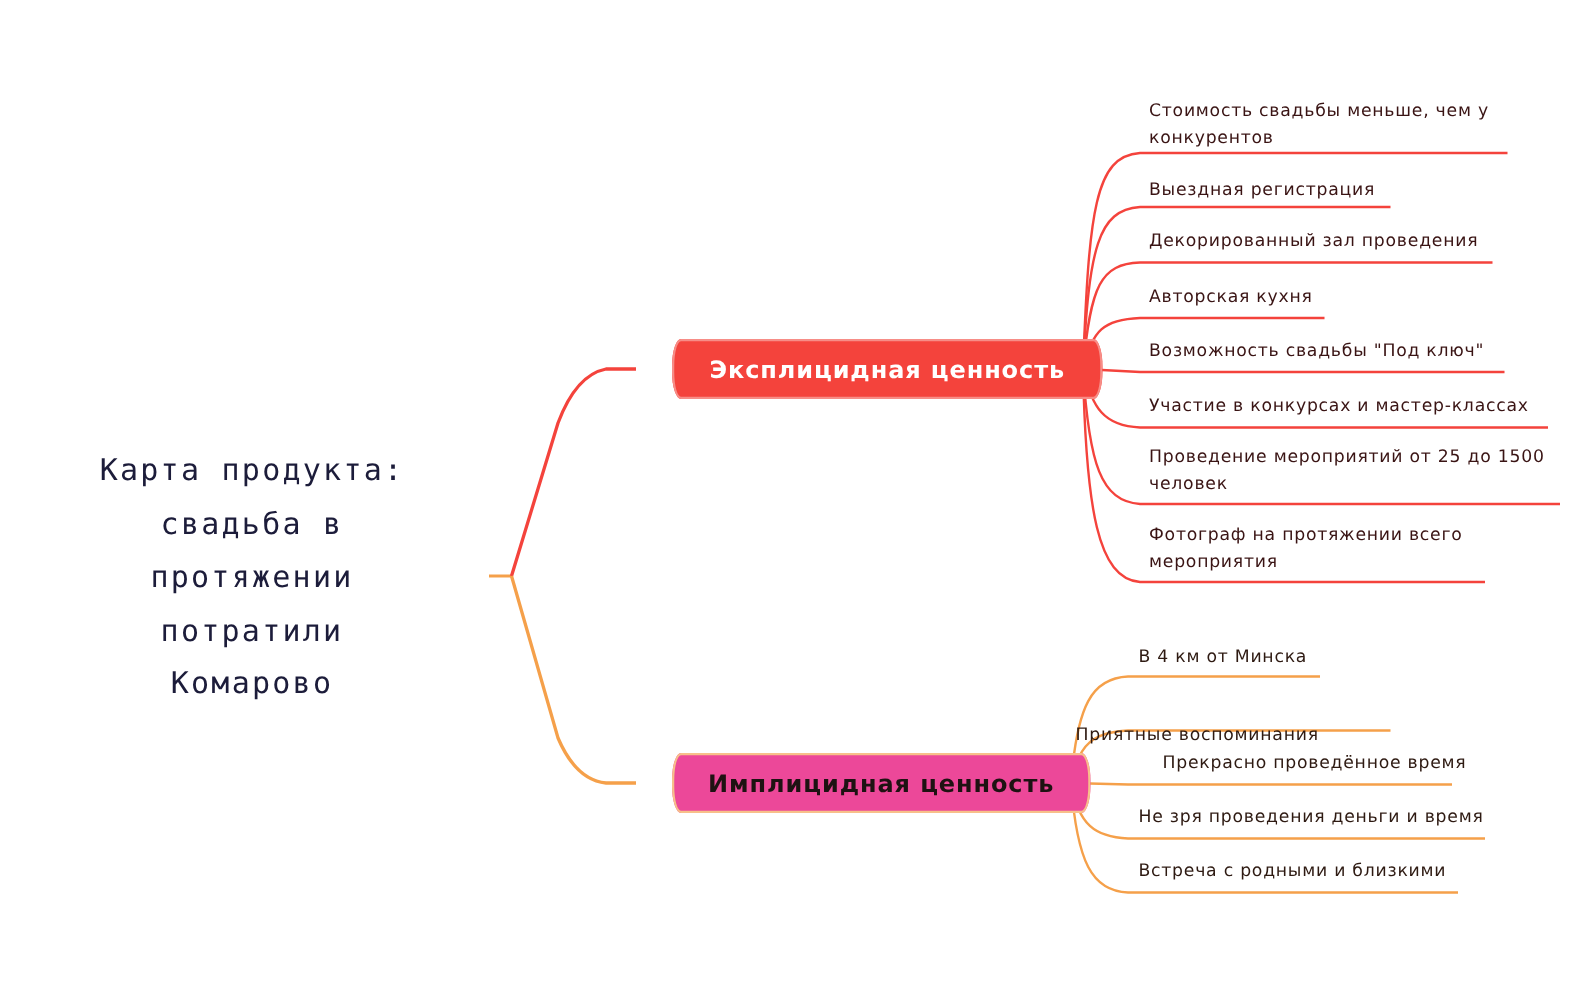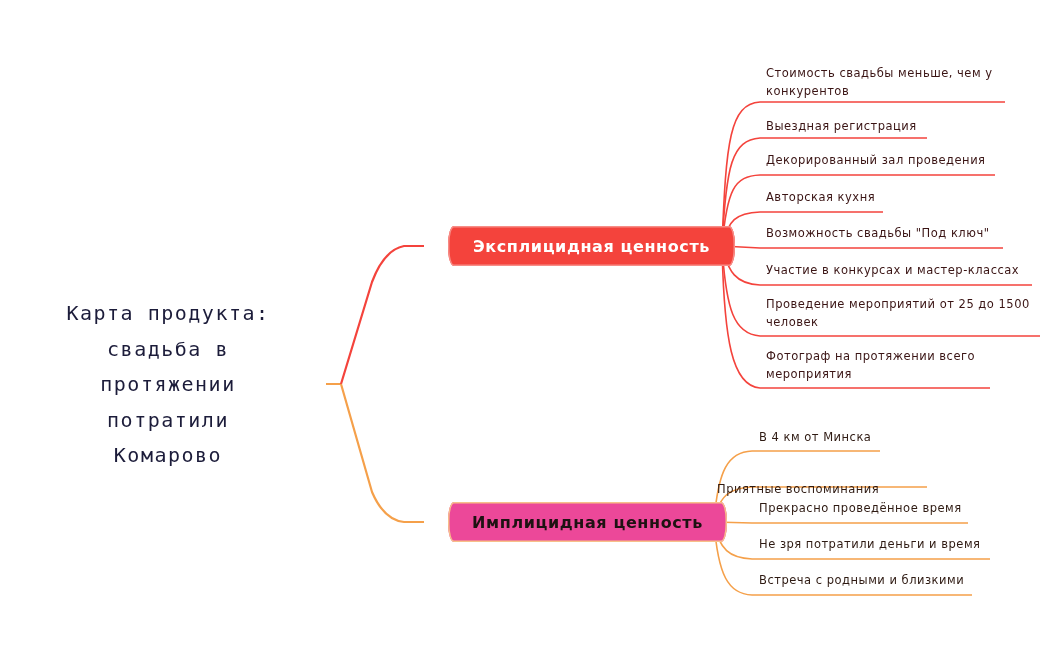--- a/index.html
+++ b/index.html
@@ -71,15 +71,15 @@
 <div class="leaf" style="left:766px; top:117px;">Выездная регистрация</div>
 <div class="leaf" style="left:766px; top:151px;">Декорированный зал проведения</div>
 <div class="leaf" style="left:766px; top:188px;text-align:right;">Авторская кухня</div>
 <div class="leaf" style="left:766px; top:224px;">Возможность свадьбы "Под ключ"</div>
 <div class="leaf" style="left:766px; top:261px;">Участие в конкурсах и мастер-классах</div>
 <div class="leaf" style="left:766px; top:295px; width:275px;">Проведение мероприятий от 25 до 1500 человек</div>
 <div class="leaf" style="left:766px; top:347px; width:235px;">Фотограф на протяжении всего мероприятия</div>
 
 <div class="leaf orange" style="left:759px; top:428px;">В 4 км от Минска</div>
 <div class="leaf orange" style="left:717px; top:463px;margin-top:17px;">Приятные воспоминания</div>
-<div class="leaf orange" style="left:759px; top:499px;">Прекрасно проведённое время</div>
-<div class="leaf orange" style="left:759px; top:535px;">Не зря потратили деньги и время</div>
+<div class="leaf orange" style="left:775px; top:499px;">Прекрасно проведённое время</div>
+<div class="leaf orange" style="left:759px; top:535px;">Не зря проведения деньги и время</div>
 <div class="leaf orange" style="left:759px; top:571px;">Встреча с родными и близкими</div>
 
 </body></html>

